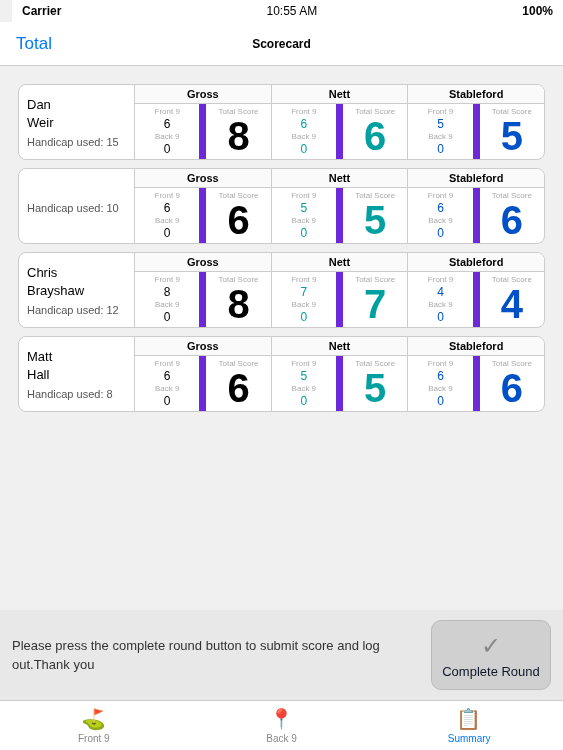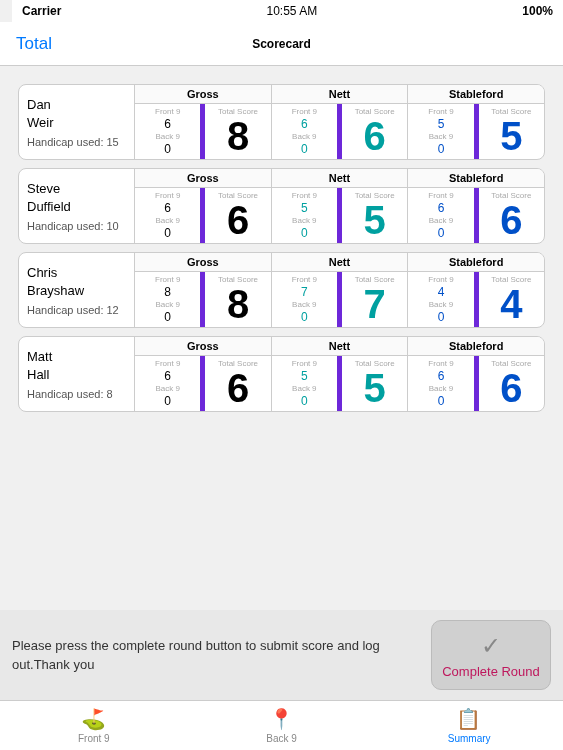--- a/index.html
+++ b/index.html
@@ -120,21 +120,21 @@
       justify-content: center;
       cursor: pointer;
       gap: 4px;
     }
     .complete-btn-checkmark {
       font-size: 24px;
       color: #888;
     }
     .complete-btn-label {
       font-size: 13px;
-      color: #be185d;
+      color: #0f172a;
       font-weight: 500;
       text-align: center;
     }
 
     
     .tab-bar {
       background: white;
       border-top: 1px solid #ccc;
       display: flex;
       flex-direction: row;
@@ -188,21 +188,21 @@
     }
     .mini-col {
       flex: 1;
       display: flex;
       flex-direction: column;
       align-items: center;
       justify-content: space-around;
       padding: 3px;
     }
     .mini-col + .mini-col {
-      border-left: 5px solid #6d28d9;
+      border-left: 7px solid #6d28d9;
     }
     .mini-label {
       font-size: 8px;
       color: #aaa;
     }
     .mini-val {
       font-size: 12px;
       color: black;
       font-weight: 500;
     }
@@ -283,21 +283,20 @@
           <div class="mini-col">
             <div class="mini-label">Total Score</div>
             <div class="big-val stableford">5</div>
           </div>
         </div>
       </div>
     </div>
   </div>
     <div class="player-card">
     <div class="player-info">
-      <div class="player-name">Steve<br>Duffield</div>
       <div class="player-handicap">Handicap used: 10</div>
     </div>
     <div class="card-body">
 
       <div class="section-col">
         <div class="section-title">Gross</div>
         <div class="section-body">
           <div class="mini-col">
             <div class="mini-label">Front 9</div>
             <div class="mini-val">6</div>

